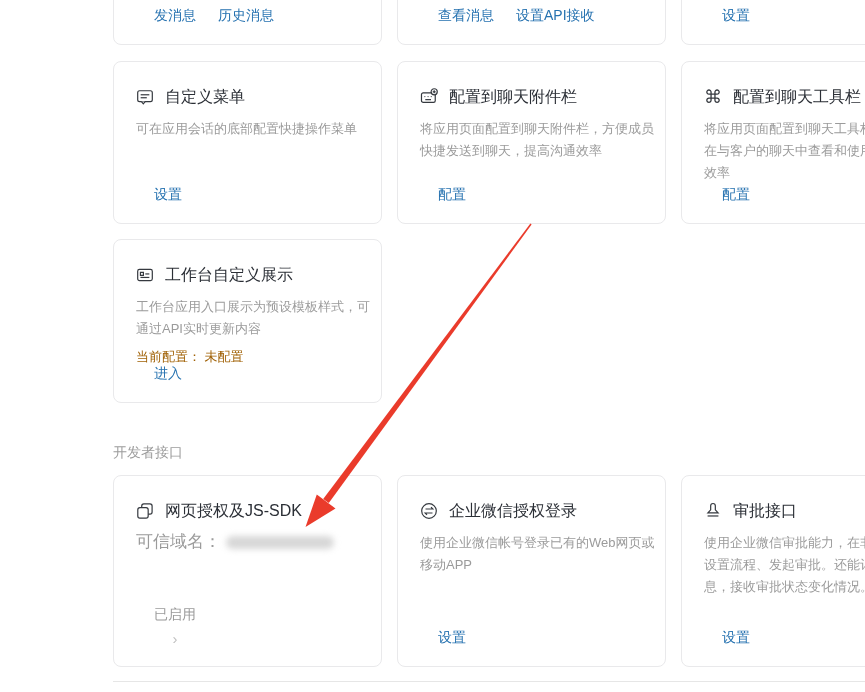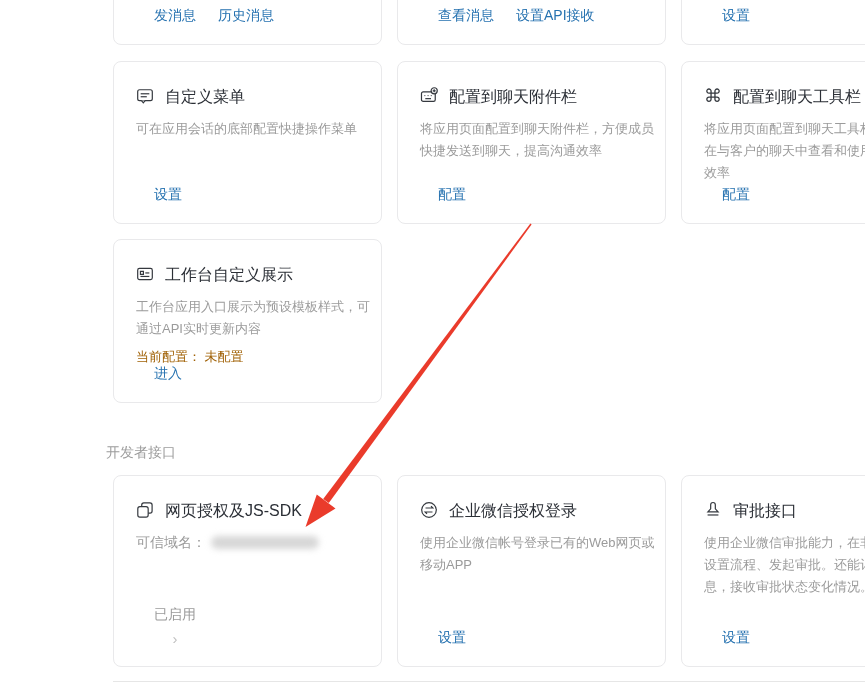--- a/index.html
+++ b/index.html
@@ -13,47 +13,47 @@
     border:1px solid #e9e9eb;border-radius:8px;
   }
   .col1{left:113px;width:269px;}
   .col2{left:397px;width:269px;}
   .col3{left:681px;width:269px;}
   .row-top{top:-120px;height:165px;}
   .row-2{top:61px;height:163px;}
   .row-3{top:239px;height:164px;}
   .row-dev{top:475px;height:192px;}
   .card-title{
-    display:flex;gap:11px;
+    display:flex;align-items:center;gap:11px;
     margin:25px 22px 0 22px;font-size:16px;color:#2b2f36;line-height:20px;
   }
   .card-title .ticon{flex:0 0 auto;display:inline-flex;align-items:center;justify-content:center;width:18px;height:18px;}
   .glyph-icon{font-size:18px;color:#35393f;line-height:18px;}
   .card-desc{
     margin:11px 8px 0 22px;font-size:13px;color:#9b9b9b;line-height:22px;
     white-space:pre-line;
   }
   .card-status{margin:6px 8px 0 22px;font-size:13px;color:#a16207;line-height:22px;}
   .card-actions{
     position:absolute;left:40px;bottom:20px;display:flex;gap:22px;
     font-size:14px;line-height:17px;
   }
   .link{color:#2672b0;cursor:pointer;text-decoration:none;}
   .muted-action{display:flex;align-items:center;gap:9px;color:#9a9a9a;font-size:14px;cursor:pointer;flex-direction:column;}
   .muted-action .chev{color:#bfbfbf;font-size:15px;line-height:14px;}
   .field-line{
     display:flex;align-items:center;margin:12px 8px 16px 22px;
-    font-size:14px;color:#9b9b9b;line-height:18px;
+    font-size:17px;color:#9b9b9b;line-height:18px;
   }
   .redacted{
     display:inline-block;width:108px;height:13px;margin-left:5px;
     background:#d7d7d7;border-radius:7px;filter:blur(3px);
   }
   .section-label{
-    position:absolute;left:106px;top:444px;font-size:14px;color:#9c9c9c;line-height:16px;
+    position:absolute;left:113px;top:444px;font-size:14px;color:#9c9c9c;line-height:16px;
   }
   .footer-divider{
     position:absolute;left:113px;top:681px;width:752px;height:1px;background:#e6e6e6;
   }
   .arrow-overlay{
     position:absolute;left:0;top:0;width:865px;height:692px;
     pointer-events:none;z-index:6;
   }
   svg.micon{display:block;}
   svg.micon *{vector-effect:non-scaling-stroke;}

